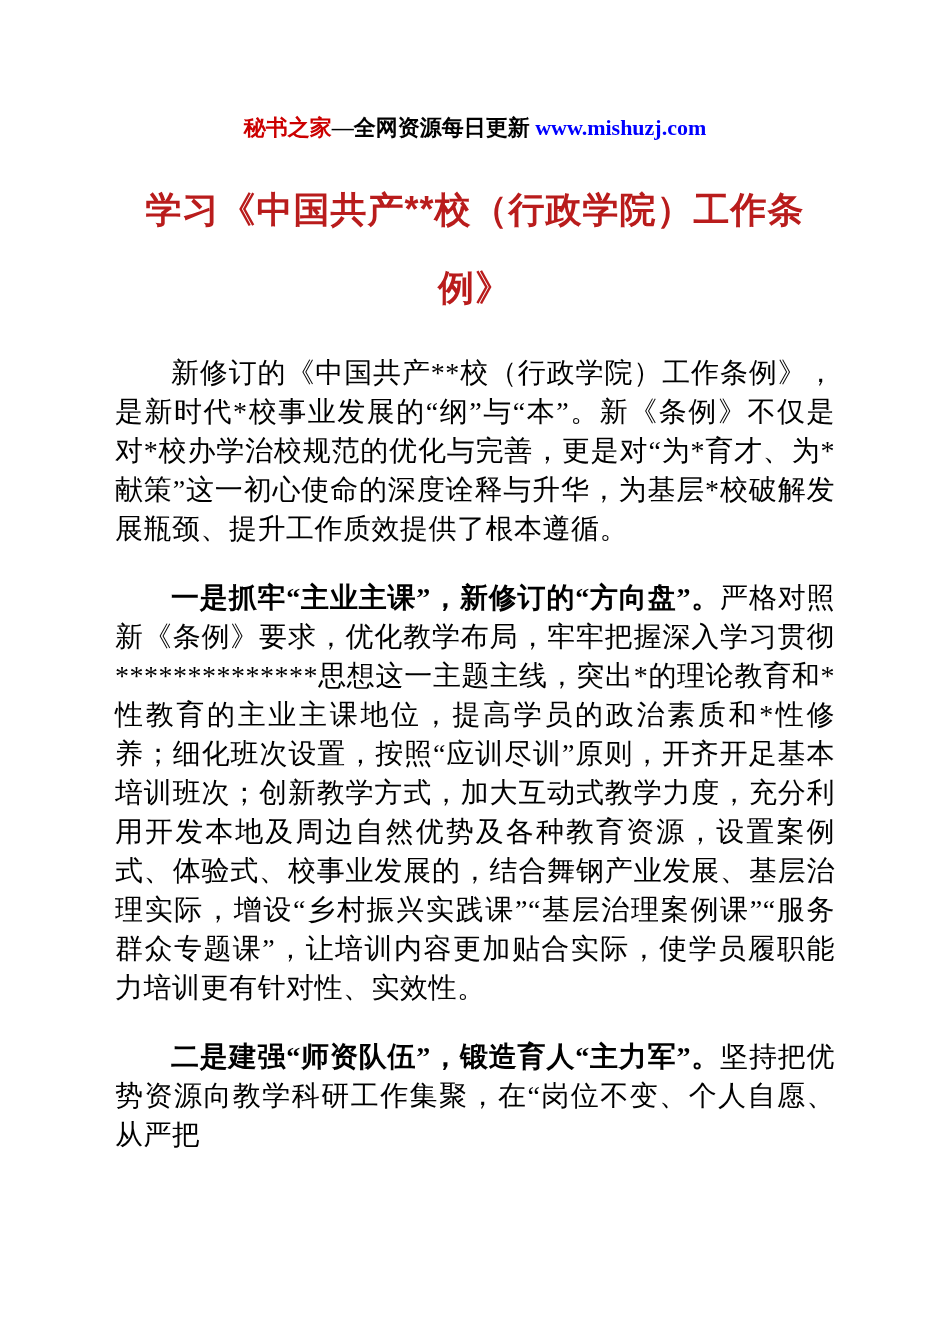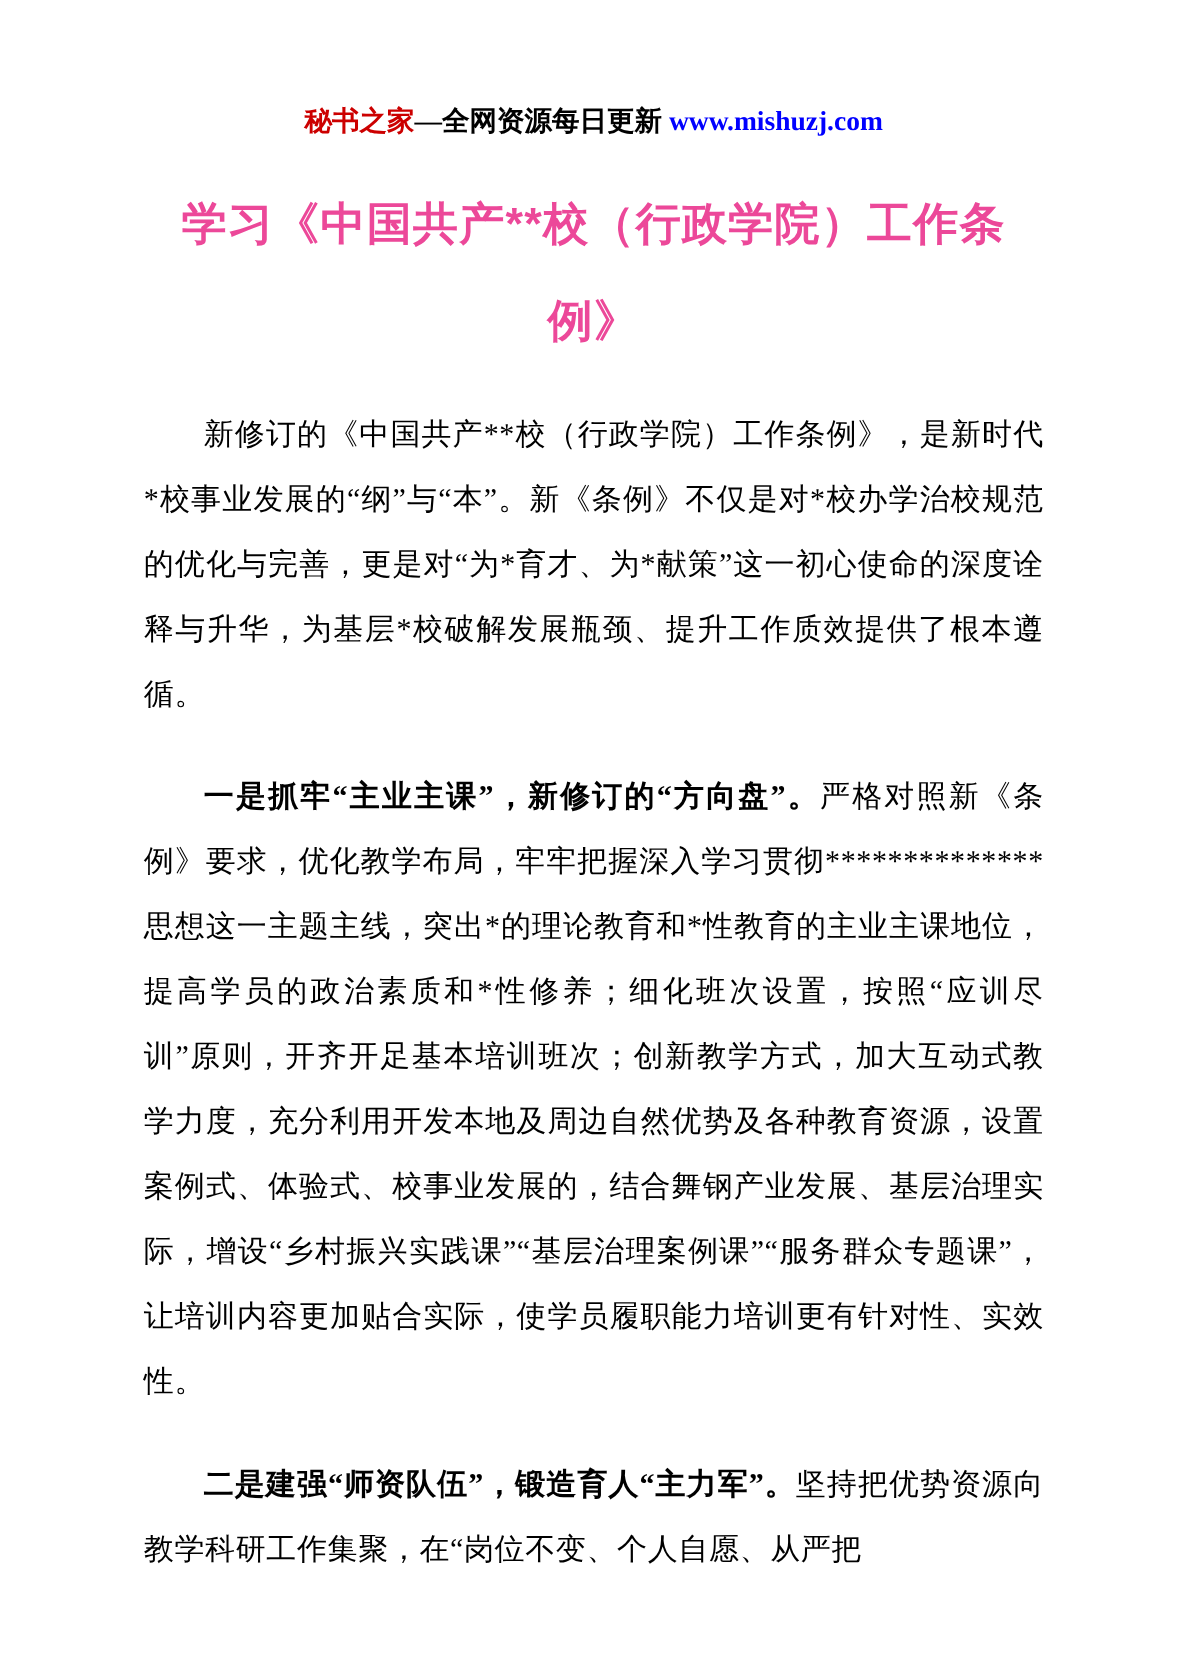--- a/index.html
+++ b/index.html
@@ -17,49 +17,50 @@
     overflow: hidden;
     font-family: "Liberation Serif", serif;
     color: #000000;
   }
   .site-header {
     text-align: center;
     font-size: 22px;
     font-weight: 700;
     line-height: 30px;
     white-space: nowrap;
+    margin-top: 31px;
   }
   .site-header .brand {
     color: #cc0000;
   }
   .site-header .tagline {
     color: #000000;
   }
   .site-header .url {
     color: #0000ff;
     font-weight: 700;
     cursor: pointer;
   }
   .doc-title {
     margin: 28px 0 26px 0;
     text-align: center;
     font-family: "Liberation Sans", sans-serif;
     font-weight: 700;
     font-size: 36px;
     line-height: 78px;
-    color: #ec4899;
+    color: #b91c1c;
     letter-spacing: 1px;
   }
   .doc-title .title-line {
     display: block;
   }
   .doc-body p.para {
     margin: 0 0 30px 0;
-    font-size: 24px;
-    line-height: 52px;
+    font-size: 28px;
+    line-height: 39px;
     text-align: justify;
     text-indent: 2em;
     letter-spacing: 0.5px;
     word-break: break-all;
   }
   .doc-body .lead {
     font-weight: 700;
   }
 </style>
 </head>

